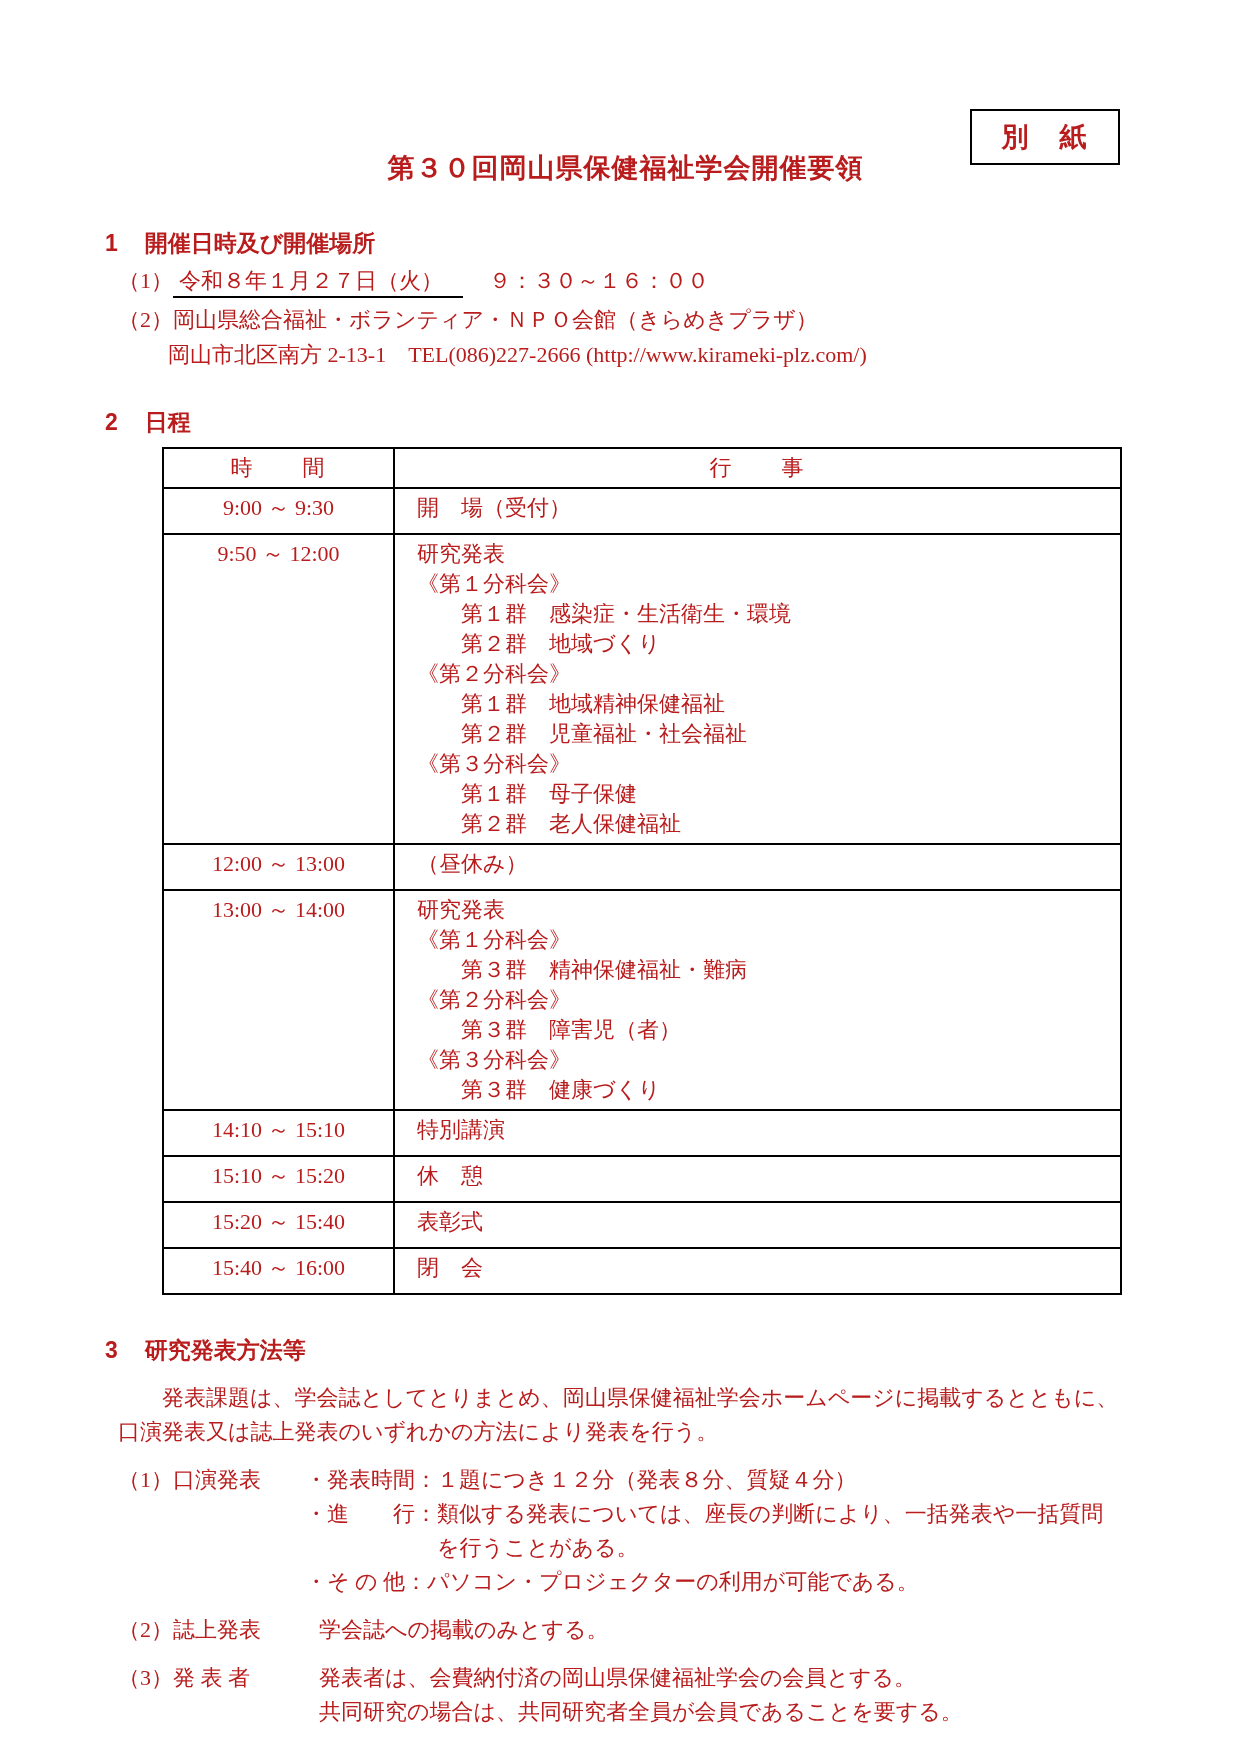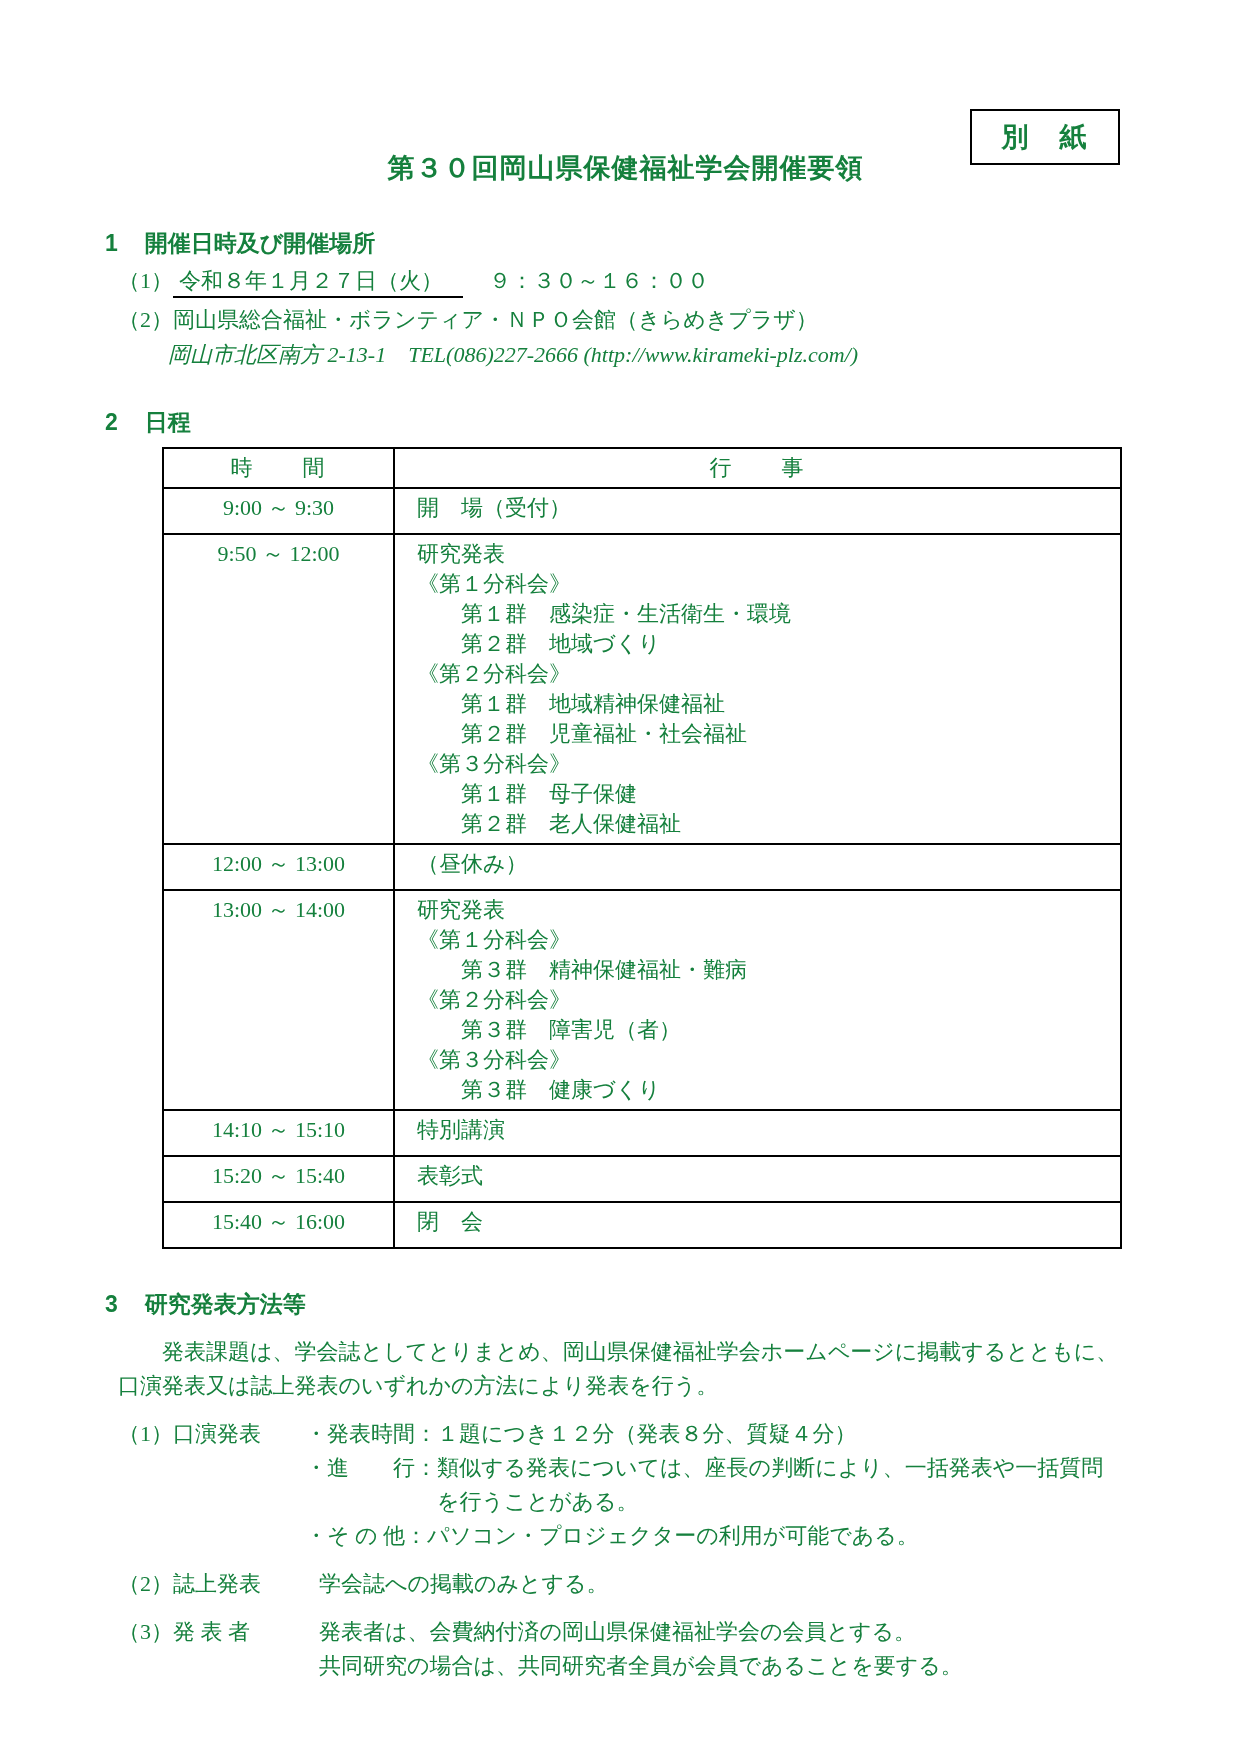--- a/index.html
+++ b/index.html
@@ -1,21 +1,21 @@
 <!DOCTYPE html>
 <html lang="ja"><head>
 <meta charset="utf-8">
 <style>
   html,body{margin:0;padding:0;background:#e8e8e8;}
   .page{
     position:relative;
     width:1241px;height:1755px;
     margin:0 auto;
     background:#ffffff;
-    color:#15803d;
+    color:#b91c1c;
     box-sizing:border-box;
     padding:100px 95px 30px 105px;
     overflow:hidden;
     font-family:"Liberation Serif","DejaVu Serif",serif;
     font-size:22px;
     line-height:32px;
   }
   
   .besshi-box{
     position:absolute;top:109px;right:121px;
@@ -43,21 +43,21 @@
   .sec1{margin-top:44px;}
   .sec2{margin-top:36px;}
   .sec3{margin-top:40px;}
   
   .s1-line{margin:6px 0 0 13px;line-height:33px;}
   .u-date{
     border-bottom:2px solid #000;
     padding:0 20px 3px 6px;
   }
   .s1-time{margin-left:26px;}
-  .s1-address{margin:2px 0 8px 63px;line-height:33px;font-style:italic;}
+  .s1-address{margin:2px 0 8px 63px;line-height:33px;}
   
   .sched{
     border-collapse:collapse;
     margin:10px 0 0 57px;
     width:960px;
     table-layout:fixed;
   }
   .sched col.c-time{width:231px;}
   .sched th,.sched td{
     border:2px solid #000;
@@ -150,20 +150,24 @@
 《第２分科会》
 　　第３群　障害児（者）
 《第３分科会》
 　　第３群　健康づくり</td>
     </tr>
     <tr class="single">
       <td class="t">14:10 ～ 15:10</td>
       <td class="e">特別講演</td>
     </tr>
     <tr class="single">
+      <td class="t">15:10 ～ 15:20</td>
+      <td class="e">休　憩</td>
+    </tr>
+    <tr class="single">
       <td class="t">15:20 ～ 15:40</td>
       <td class="e">表彰式</td>
     </tr>
     <tr class="single">
       <td class="t">15:40 ～ 16:00</td>
       <td class="e">閉　会</td>
     </tr>
   </tbody>
     </table>
 

